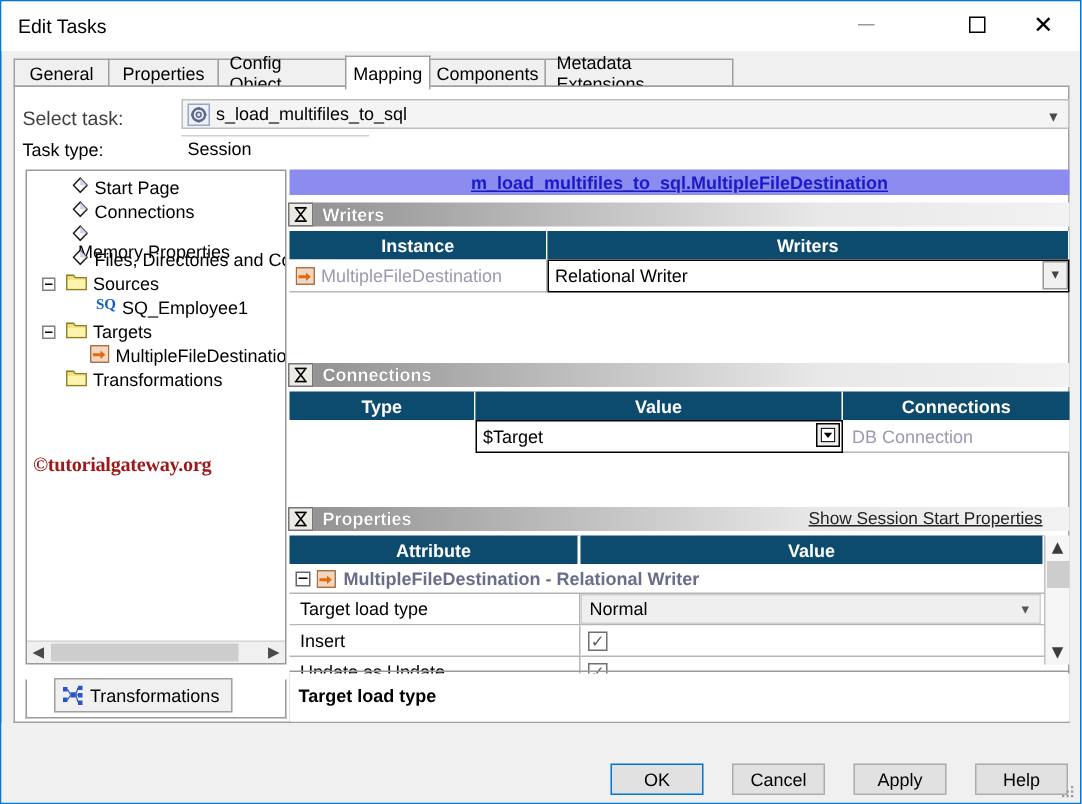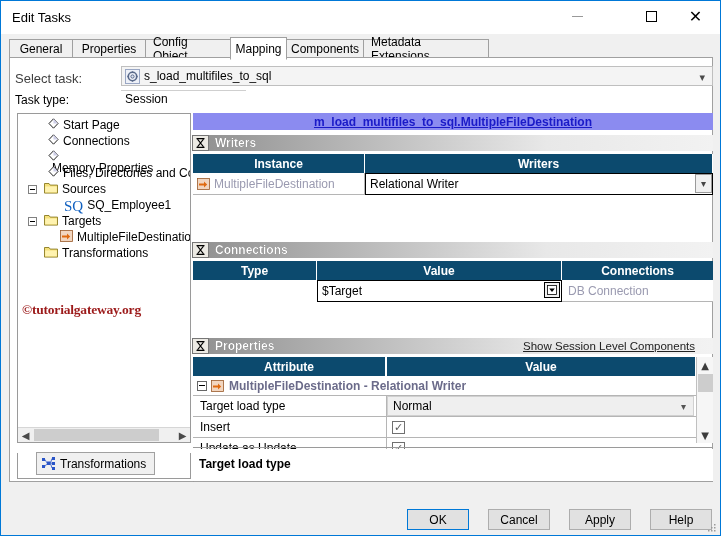--- a/index.html
+++ b/index.html
@@ -99,21 +99,21 @@
   }
   .tnode { position:absolute; height:16px; display:flex; align-items:flex-start; font-size:12px; color:#000; white-space:nowrap;}
   .tnode .tlabel { margin-left:4px; }
   .expander {
     position:absolute; width:9px; height:9px; border:1px solid #808080; background:#fff;
     display:flex; align-items:center; justify-content:center;
   }
   .expander::before { content:""; width:5px; height:1px; background:#000; }
   .diamond-ico { width:11px; height:11px; flex:0 0 auto; }
   .folder-ico { width:14px; height:12px; flex:0 0 auto; }
-  .sq-ico { font-size:15px; font-weight:normal; color:#1060c0; font-family:"Liberation Serif", serif; }
+  .sq-ico { font-size:10px; font-weight:bold; color:#1060c0; font-family:"Liberation Serif", serif; }
   .tgt-ico { width:13px; height:12px; flex:0 0 auto; }
   #watermark {
     position:absolute; left:4px; top:188px; font-size:13.5px; font-weight:bold;
     color:#9c1a1a; font-family:"Liberation Serif", serif; letter-spacing:-0.2px;
   }
   #tree-hscroll {
     position:absolute; left:0px; bottom:0px; width:172px; height:15px;
     background:#f0f0f0; border-top:1px solid #d6d6d6;
   }
   #tree-hscroll .arrow {
@@ -504,21 +504,21 @@
     <div class="grid-cell cell-disabled" id="cn-cell-conn">DB Connection</div>
 
     <div class="section-bar" id="props-bar">
       <span class="collapse-btn">
         <svg width="9" height="10" viewBox="0 0 9 10">
             <path d="M0.5 0.5h8M0.5 9.5h8" stroke="#000" stroke-width="1.4"></path>
             <path d="M1.5 1.2L7.5 8.8M7.5 1.2L1.5 8.8" stroke="#000" stroke-width="1.1"></path>
           </svg>
       </span>
       <span class="sec-title">Properties</span>
-      <span class="sec-link">Show Session Level Components</span>
+      <span class="sec-link">Show Session Start Properties</span>
     </div>
     <div class="grid-head" id="pr-head-attr">Attribute</div>
     <div class="grid-head" id="pr-head-value">Value</div>
 
     <div id="pr-scroll">
       <div class="sb-arrow up">▲</div>
       <div class="sb-thumb"></div>
       <div class="sb-arrow down">▼</div>
     </div>
 

